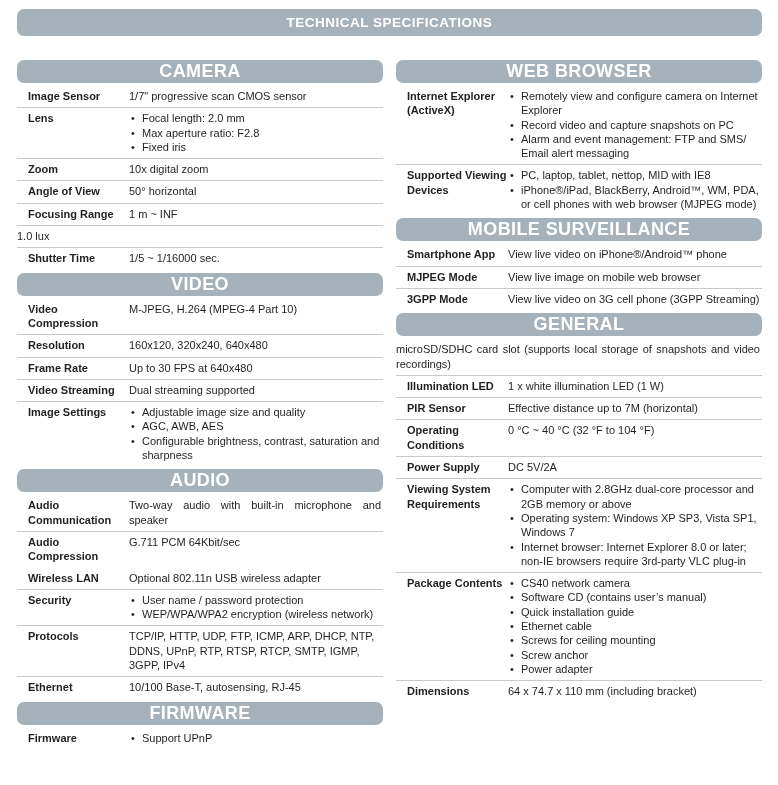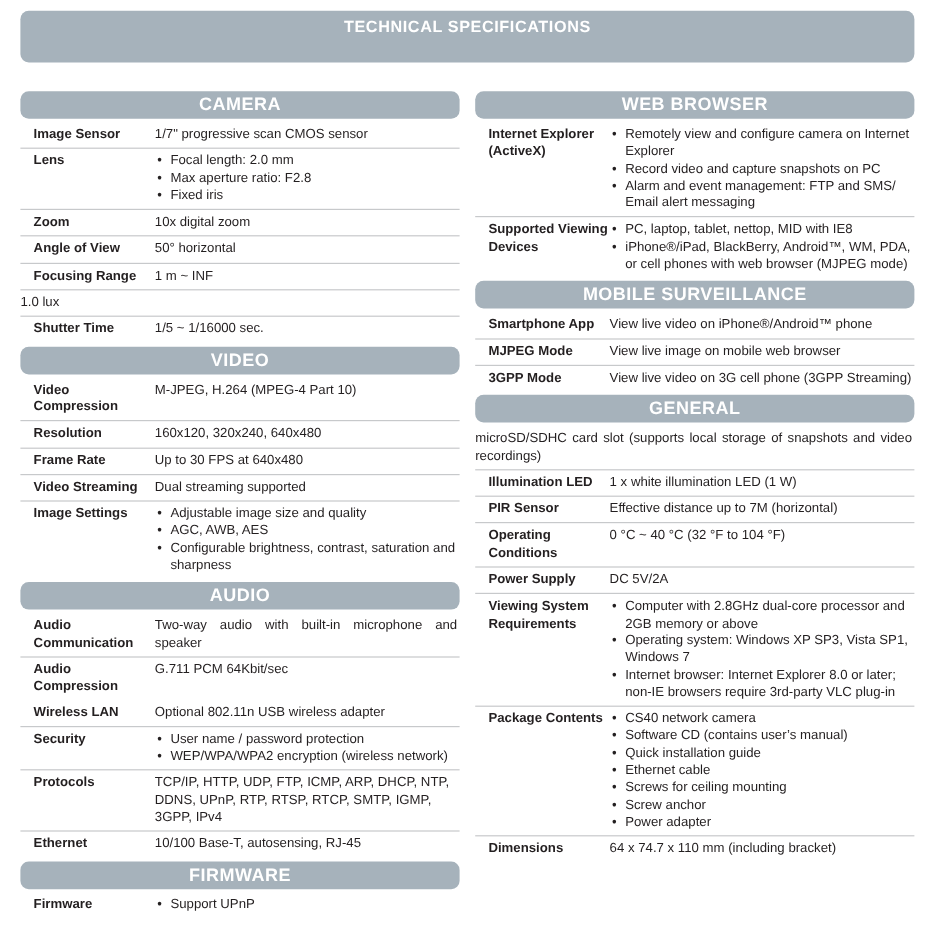--- a/index.html
+++ b/index.html
@@ -11,33 +11,33 @@
   }
   *{box-sizing:border-box;margin:0;padding:0;}
   html,body{width:778px;background:var(--page-bg);}
   body{
     height:785px;overflow:hidden;
     font-family:"Liberation Sans","DejaVu Sans",sans-serif;
     color:var(--text);
     padding:9px 0 0 17px;
   }
   .title-bar{
-    width:745px;height:43px;line-height:27px;
+    width:745px;height:27px;line-height:27px;
     background:var(--header-bg);color:var(--header-text);
     border-radius:7px;text-align:center;
     font-size:13.5px;font-weight:bold;letter-spacing:.5px;
     margin-bottom:21px;
   }
   .columns{display:flex;gap:13px;width:745px;align-items:flex-start;}
   .col{width:366px;flex:0 0 366px;}
   .section-header{
     height:23px;line-height:23px;
     background:var(--header-bg);color:var(--header-text);
     border-radius:7px;text-align:center;
-    font-size:15px;font-weight:bold;letter-spacing:.4px;
+    font-size:18px;font-weight:bold;letter-spacing:.4px;
     margin:3px 0;
   }
   .spec-row{
     display:flex;
     padding:3px 0 4px 0;
     font-size:11px;line-height:1.3;justify-content:space-between;
   }
   .spec-row + .spec-row{border-top:1px solid var(--divider);}
   .spec-label{
     flex:0 0 112px;

